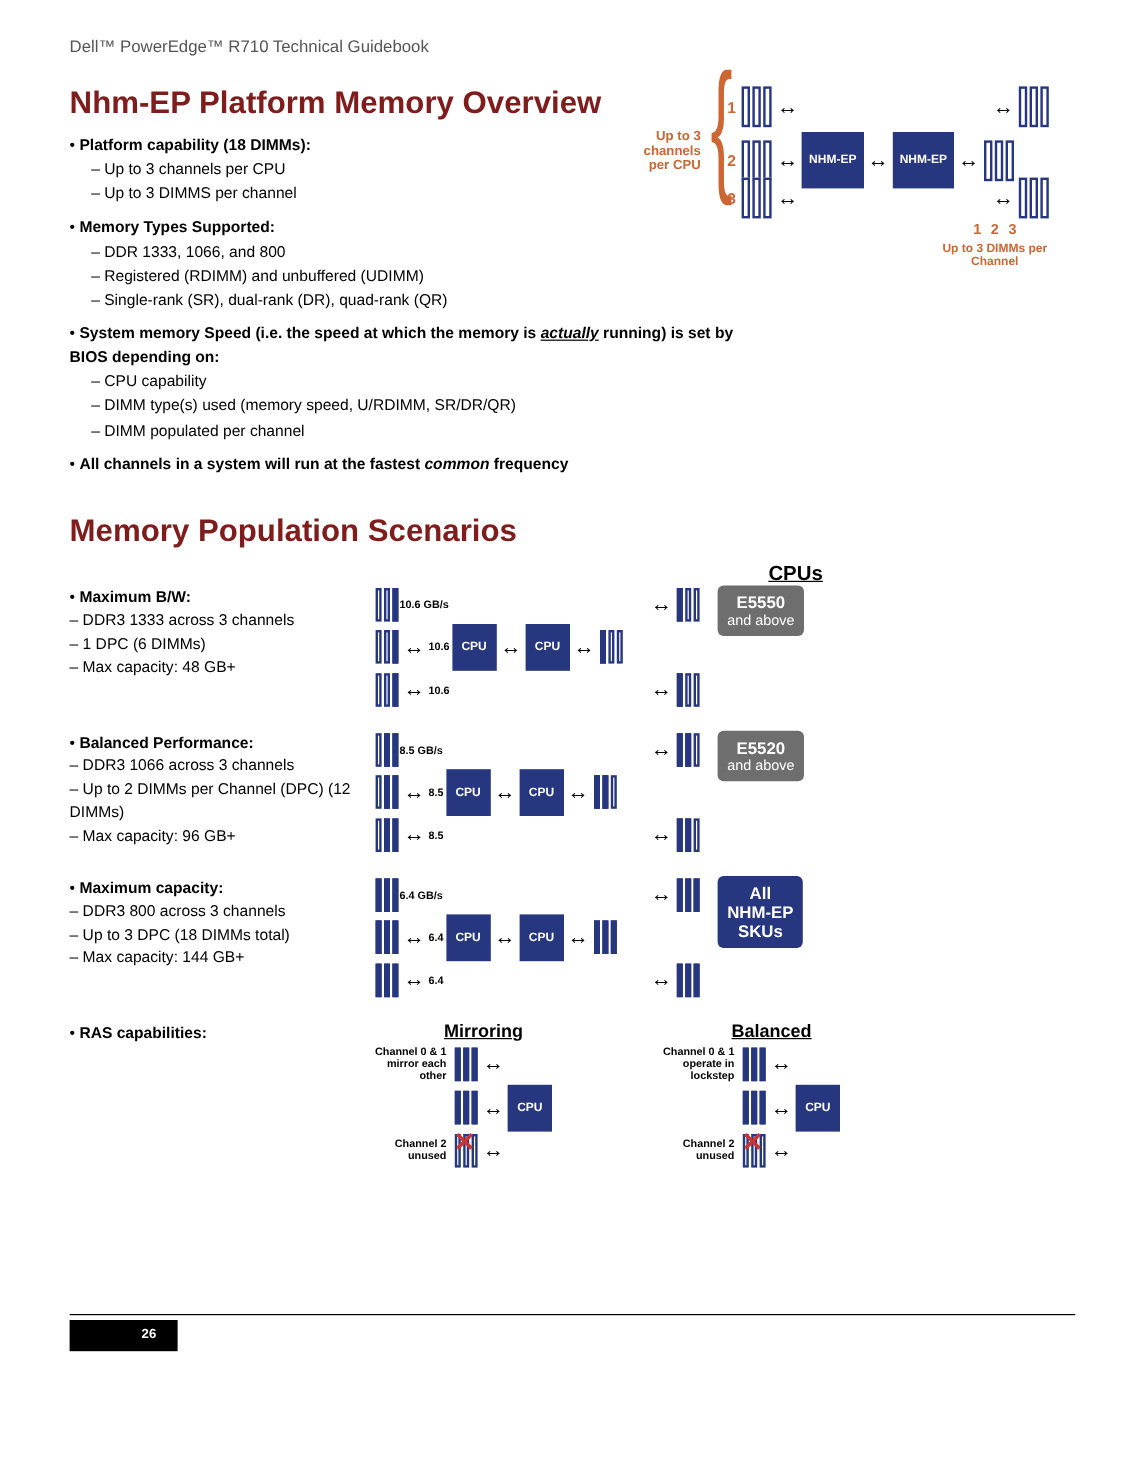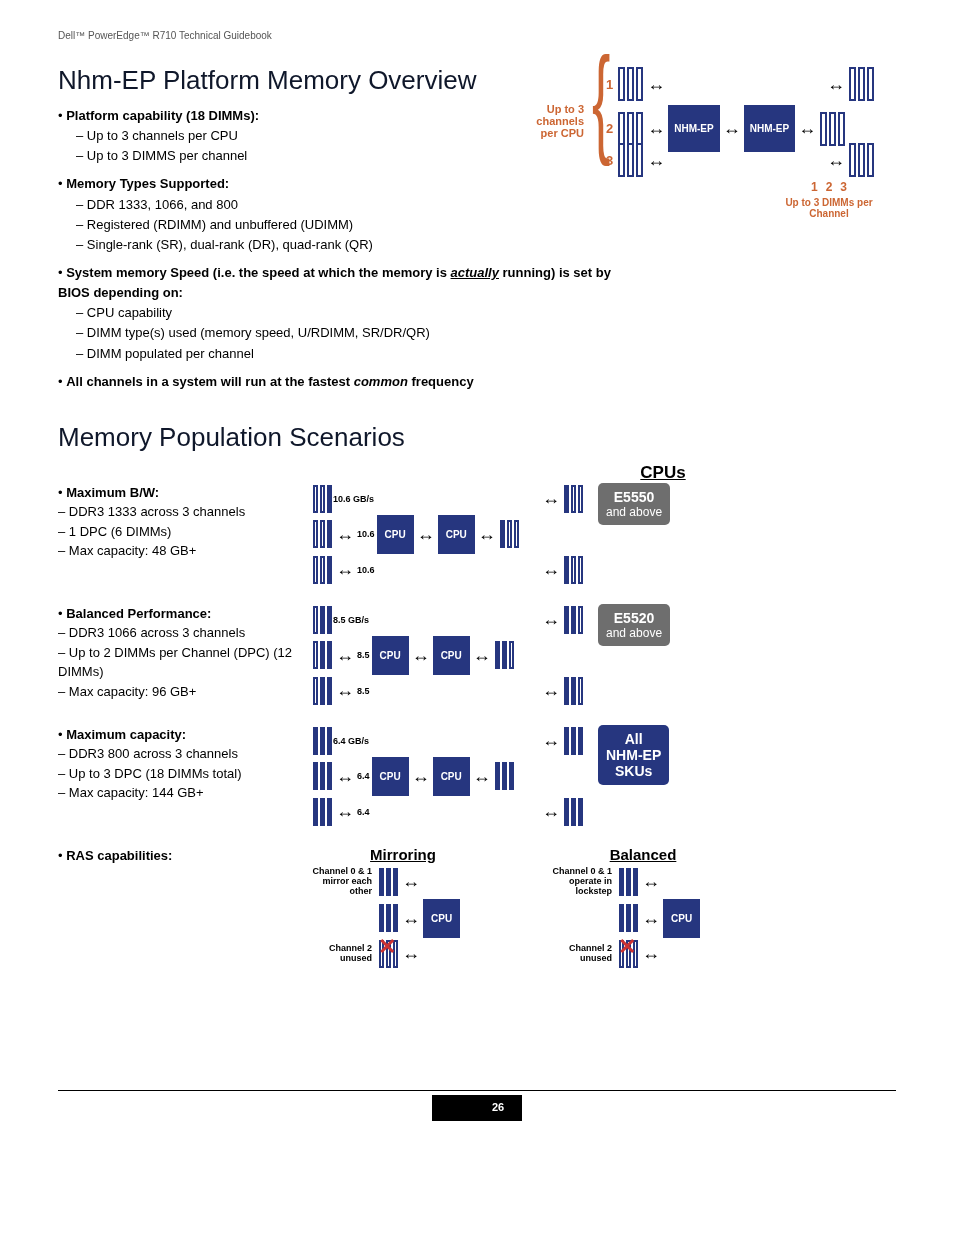--- a/index.html
+++ b/index.html
@@ -1,19 +1,19 @@
 <!DOCTYPE html>
 <html><head>
 <meta charset="utf-8">
 <style>
   * { box-sizing: border-box; margin: 0; padding: 0; }
   body { font-family: Arial, Helvetica, sans-serif; background:#fff; color:#000; width:954px; margin:0 auto; }
   .page { padding: 30px 58px 20px 58px; position:relative; }
-  .header-txt { font-size:10px; color:#555; margin-bottom:24px; }
-  .h1 { color:#0f172a; font-size:26px; font-weight:normal; margin-bottom:10px; }
+  .header-txt { font-size:14px; color:#555; margin-bottom:24px; }
+  .h1 { color:#7f1d1d; font-size:26px; font-weight:bold; margin-bottom:10px; }
   .sec1 { position:relative; }
   .bullets { font-size:13px; line-height:1.55; max-width:560px; }
   .bullets .b { margin-bottom:8px; }
   .bullets .b-ttl { font-weight:bold; }
   .bullets .sub { padding-left:18px; }
   .under { text-decoration: underline; }
   .ital { font-style: italic; margin-top: 47px; }
   
   .diag1 { position:absolute; right:0; top:0; width:360px; height:180px; }
   .slot { display:inline-block; width:7px; height:34px; border:2px solid #26367f; background:#fff; margin:0 1px; vertical-align:middle; }
@@ -43,21 +43,21 @@
   .cpulabel { background:#6e6e6e; color:#fff; border-radius:5px; padding:6px 8px; text-align:center; font-size:12px; }
   .cpulabel .big { font-weight:bold; font-size:14px; }
   .cpulabel.blue { background:#26367f; }
   
   .rastitle { font-size:15px; font-weight:bold; text-decoration:underline; text-align:center; margin-bottom:4px; }
   .raslabel { font-size:9px; font-weight:bold; text-align:right; width:60px; line-height:1.1; margin-right:6px; }
   .xmark { color:#c33; font-size:22px; font-weight:bold; position:absolute; }
   
   .footer { margin-top:120px; }
   .footer-line { border:none; border-top:1px solid #000; margin-bottom:4px; }
-  .footer-bar { display:flex; justify-content:center; }
+  .footer-bar { display:flex; justify-content:flex-start; }
   .pgnum { background:#000; color:#fff; font-size:11px; font-weight:bold; padding:6px 18px 8px 60px; }
   .flexmid { display:flex; align-items:center; }
 </style>
 </head>
 <body>
 
 <div class="page">
   <div class="header-txt">Dell™ PowerEdge™ R710 Technical Guidebook</div>
 
   <div class="sec1">

